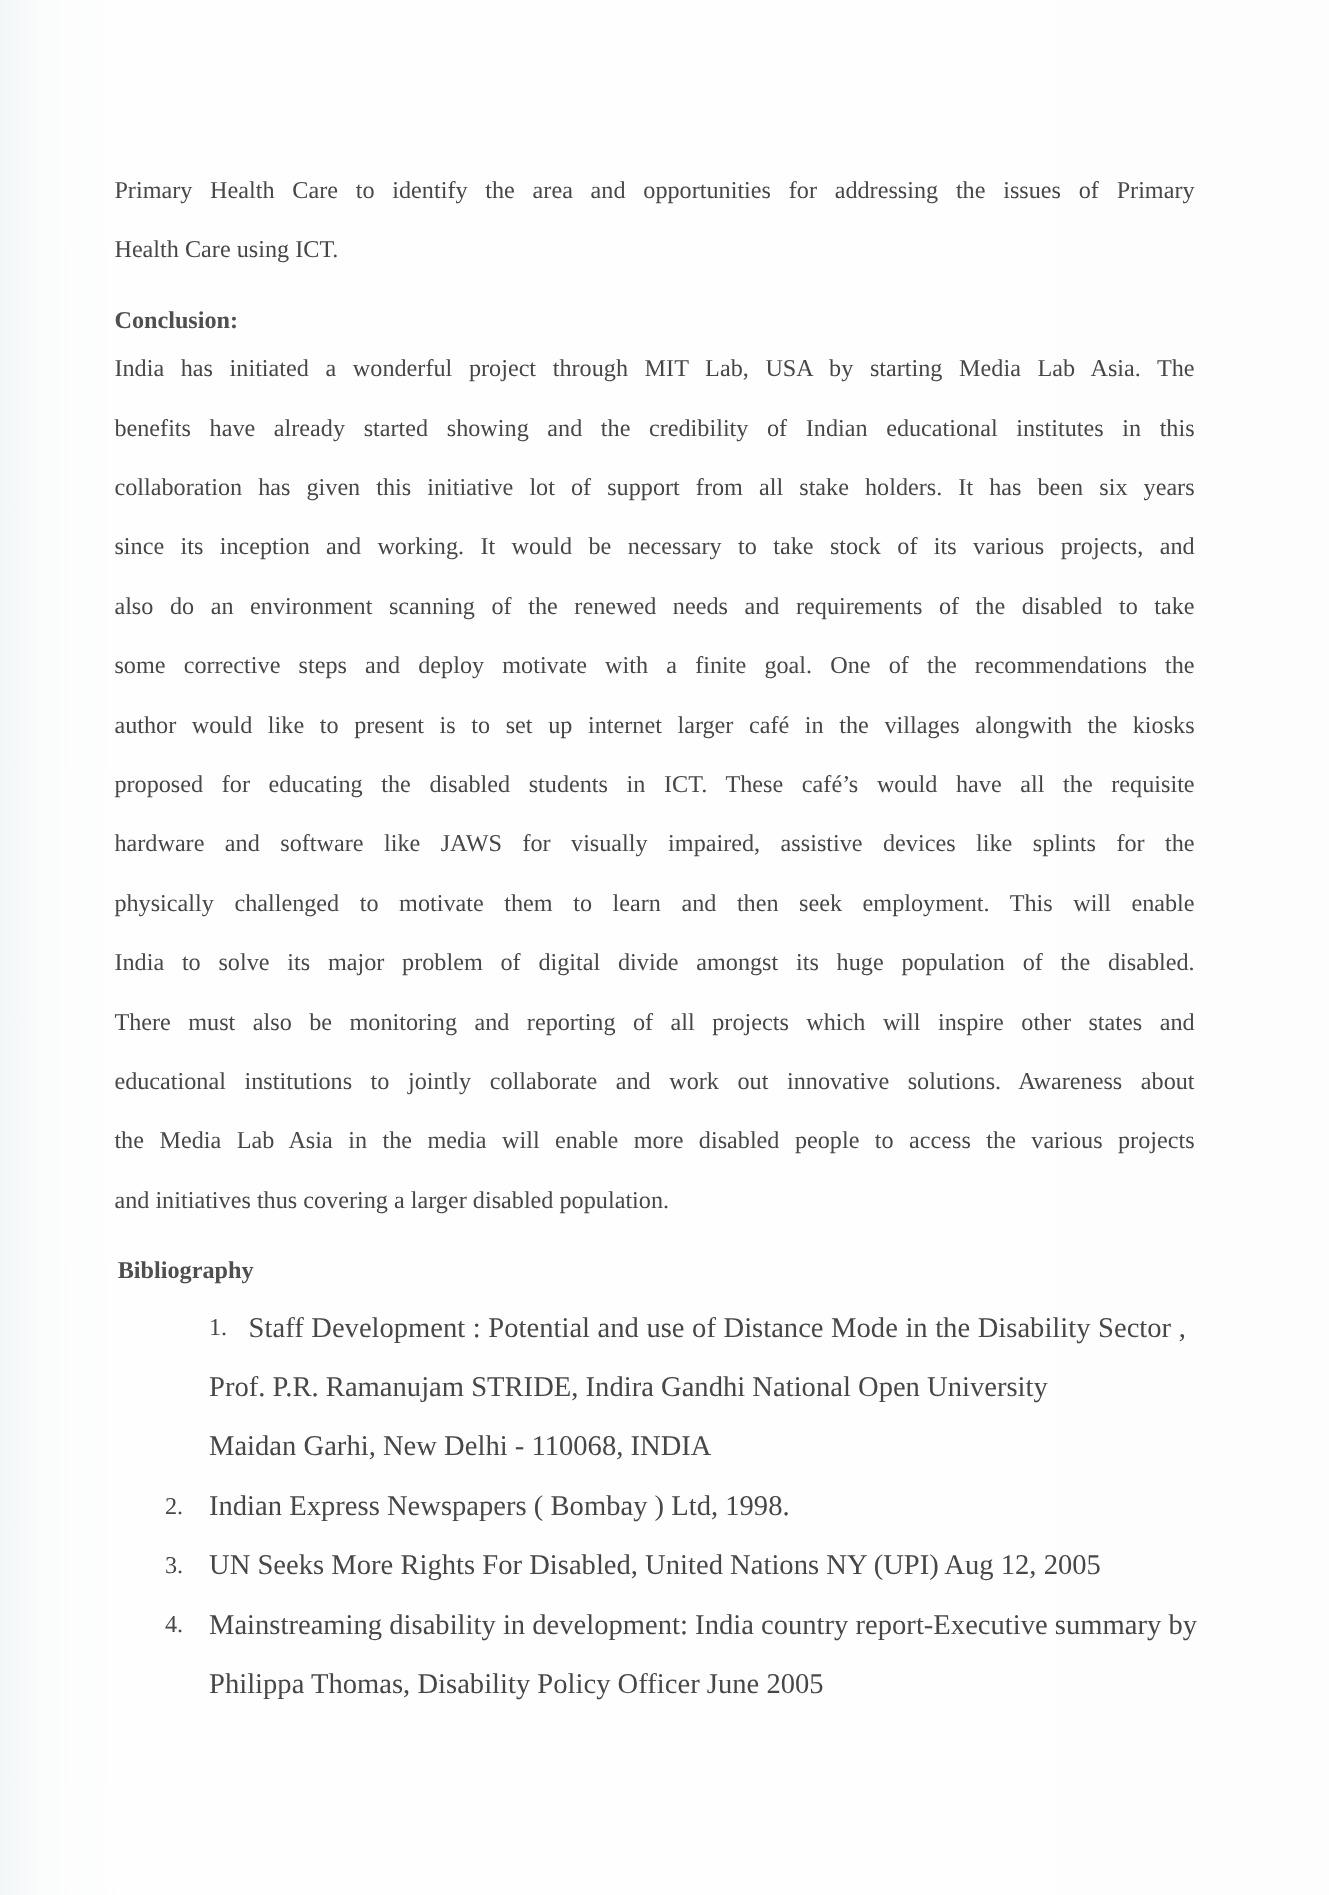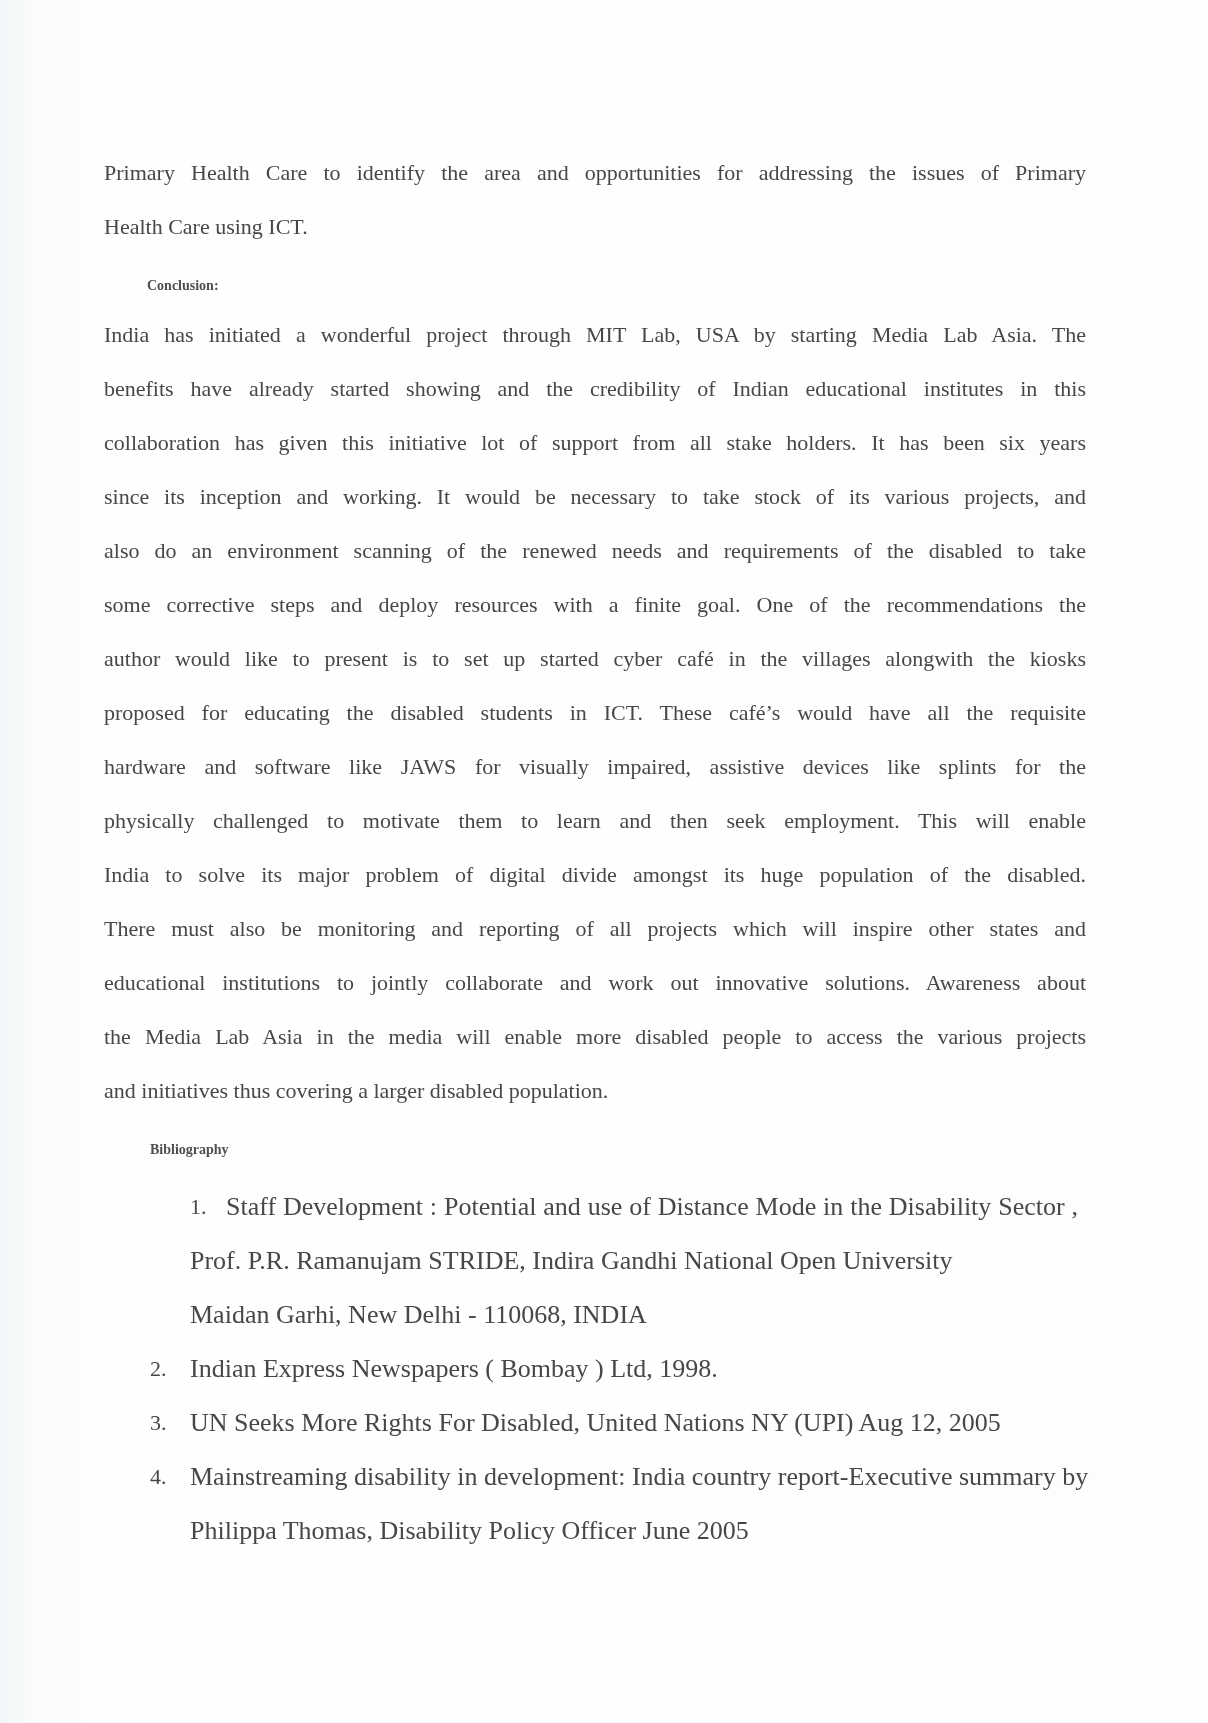--- a/index.html
+++ b/index.html
@@ -35,23 +35,22 @@
       text-align: justify;
       text-align-last: justify;
     }
     .left {
       left: 104px;
     }
     .heading {
       position: absolute;
       left: 104px;
       font-weight: bold;
-      font-size: 14px;
+      font-size: 22px;
       color: #4f4f4f;
-      margin-left: 43px;
     }
     .bib-num {
       position: absolute;
       font-size: 22px;
       color: #474747;
       line-height: 26px;
     }
     .bib-text {
       position: absolute;
       font-size: 26px;
@@ -69,22 +68,22 @@
   <div class="line left" style="top:214px;">Health Care using ICT.</div>
 
   <div class="heading" style="top:278px;">Conclusion:</div>
 
   <div>
     <div class="line justify" style="top:322px;">India has initiated a wonderful project through MIT Lab, USA by starting Media Lab Asia. The</div>
     <div class="line justify" style="top:376px;">benefits have already started showing and the credibility of Indian educational institutes in this</div>
     <div class="line justify" style="top:430px;">collaboration has given this initiative lot of support from all stake holders. It has been six years</div>
     <div class="line justify" style="top:484px;">since its inception and working. It would be necessary to take stock of its various projects, and</div>
     <div class="line justify" style="top:538px;">also do an environment scanning of the renewed needs and requirements of the disabled to take</div>
-    <div class="line justify" style="top:592px;">some corrective steps and deploy resources with a finite goal. One of the recommendations the</div>
-    <div class="line justify" style="top:646px;">author would like to present is to set up started cyber café in the villages alongwith the kiosks</div>
+    <div class="line justify" style="top:592px;">some corrective steps and deploy motivate with a finite goal. One of the recommendations the</div>
+    <div class="line justify" style="top:646px;">author would like to present is to set up internet larger café in the villages alongwith the kiosks</div>
     <div class="line justify" style="top:700px;">proposed for educating the disabled students in ICT. These café’s would have all the requisite</div>
     <div class="line justify" style="top:754px;">hardware and software like JAWS for visually impaired, assistive devices like splints for the</div>
     <div class="line justify" style="top:808px;">physically challenged to motivate them to learn and then seek employment.  This will enable</div>
     <div class="line justify" style="top:862px;">India to solve its major problem of digital divide amongst its huge population of the disabled.</div>
     <div class="line justify" style="top:916px;">There must also be monitoring and reporting of all projects which will inspire other states and</div>
     <div class="line justify" style="top:970px;">educational institutions to jointly collaborate and work out innovative solutions. Awareness about</div>
     <div class="line justify" style="top:1024px;">the Media Lab Asia in the media will enable more disabled people to access the various projects</div>
     <div class="line left" style="top:1078px;">and initiatives thus covering a larger disabled population.</div>
   </div>
 

